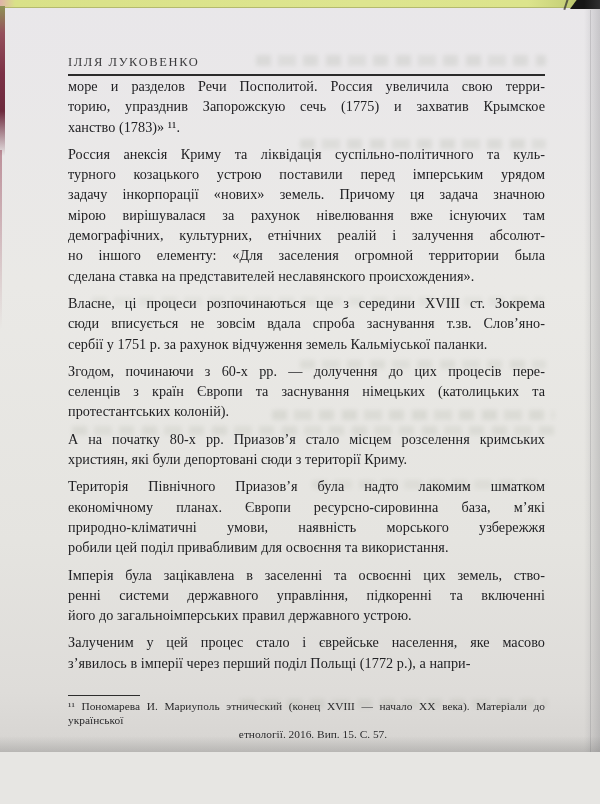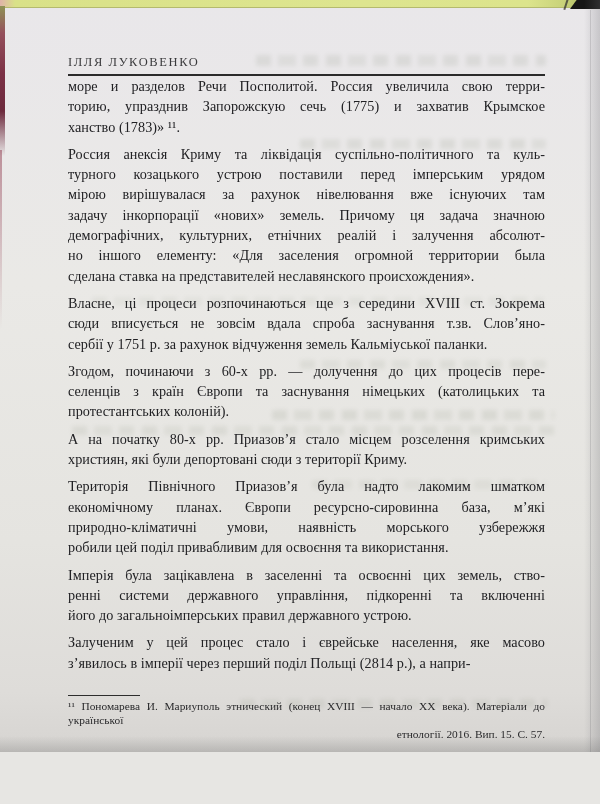--- a/index.html
+++ b/index.html
@@ -81,21 +81,21 @@
     font-size:14.2px;line-height:20.3px;color:#212124;
     text-align:justify;text-align-last:justify;
     white-space:nowrap;letter-spacing:.05px;
   }
   .line{white-space:normal;}
   .line.last{text-align-last:left;}
   .footnote{margin-top:22px;}
   .fn-rule{width:72px;border-top:1.6px solid #2d2d2d;margin-bottom:4px;}
   .fn-line{
     font-size:11.4px;line-height:13.8px;color:#2a2a2c;
-    padding-left:13px;text-align:right;
+    padding-left:13px;text-align:center;
   }
   .fn-line:first-child{padding-left:0;text-align:justify;text-align-last:justify;}
   .page-number{
     margin-top:14px;font-size:14px;font-weight:700;color:#2b2b2d;letter-spacing:.5px;
   }
 </style>
 </head>
 <body>
 
 <div class="photo">
@@ -125,22 +125,22 @@
 
     <main class="body-text" id="paragraphs">
         <div class="para">
           <div class="line">море и разделов Речи Посполитой. Россия увеличила свою терри-</div>
           <div class="line">торию, упразднив Запорожскую сечь (1775) и захватив Крымское</div>
           <div class="line last">ханство (1783)» ¹¹.</div>
         </div>
         <div class="para">
           <div class="line">Россия анексія Криму та ліквідація суспільно-політичного та куль-</div>
           <div class="line">турного козацького устрою поставили перед імперським урядом</div>
+          <div class="line">задачу інкорпорації «нових» земель. Причому ця задача значною</div>
           <div class="line">мірою вирішувалася за рахунок нівелювання вже існуючих там</div>
-          <div class="line">задачу інкорпорації «нових» земель. Причому ця задача значною</div>
           <div class="line">демографічних, культурних, етнічних реалій і залучення абсолют-</div>
           <div class="line">но іншого елементу: «Для заселения огромной территории была</div>
           <div class="line last">сделана ставка на представителей неславянского происхождения».</div>
         </div>
         <div class="para">
           <div class="line">Власне, ці процеси розпочинаються ще з середини XVIII ст. Зокрема</div>
           <div class="line">сюди вписується не зовсім вдала спроба заснування т.зв. Слов’яно-</div>
           <div class="line last">сербії у 1751 р. за рахунок відчуження земель Кальміуської паланки.</div>
         </div>
         <div class="para">
@@ -158,21 +158,21 @@
           <div class="line">природно-кліматичні умови, наявність морського узбережжя</div>
           <div class="line last">робили цей поділ привабливим для освоєння та використання.</div>
         </div>
         <div class="para">
           <div class="line">Імперія була зацікавлена в заселенні та освоєнні цих земель, ство-</div>
           <div class="line">ренні системи державного управління, підкоренні та включенні</div>
           <div class="line last">його до загальноімперських правил державного устрою.</div>
         </div>
         <div class="para">
           <div class="line">Залученим у цей процес стало і єврейське населення, яке масово</div>
-          <div class="line last">з’явилось в імперії через перший поділ Польщі (2814 р.), а напри-</div>
+          <div class="line last">з’явилось в імперії через перший поділ Польщі (1772 р.), а напри-</div>
         </div>
       </main>
 
     <div class="footnote">
       <div class="fn-rule"></div>
       <div id="fn-lines">
           <div class="fn-line">¹¹ Пономарева И. Мариуполь этнический (конец XVIII — начало XX века). Матеріали до української</div>
           <div class="fn-line">етнології. 2016. Вип. 15. С. 57.</div>
         </div>
     </div>

